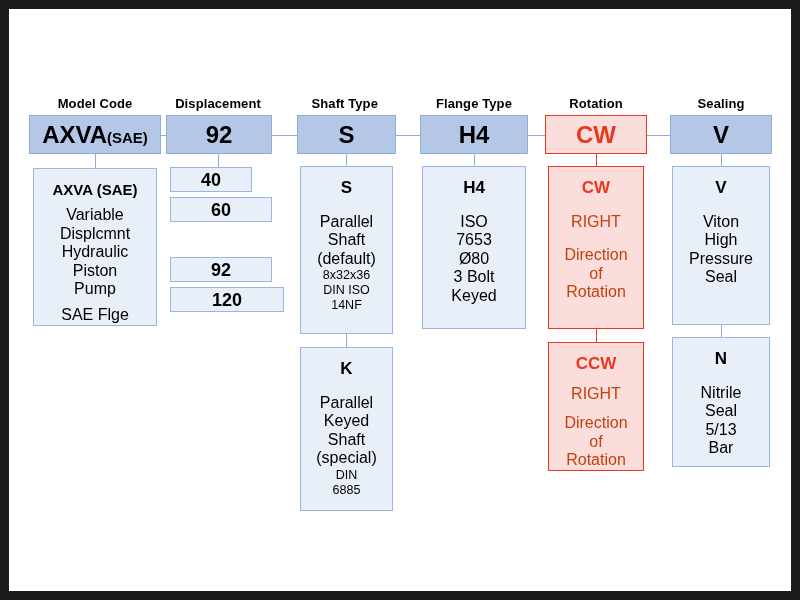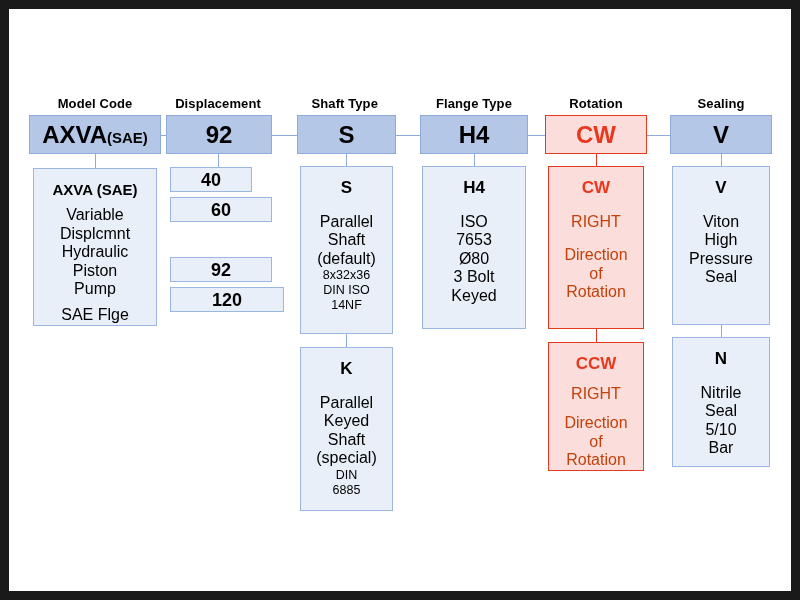--- a/index.html
+++ b/index.html
@@ -269,18 +269,18 @@
       <div class="desc">High</div>
       <div class="desc">Pressure</div>
       <div class="desc">Seal</div>
     </div>
 
     <div class="box detail" style="left:663px; top:328px; width:98px; height:130px; padding-top:12px;">
       <div class="sub-code">N</div>
       <div class="gap-m"></div>
       <div class="desc">Nitrile</div>
       <div class="desc">Seal</div>
-      <div class="desc">5/10</div>
+      <div class="desc">5/13</div>
       <div class="desc">Bar</div>
     </div>
 
   </div>
 </div>
 
 </body></html>

